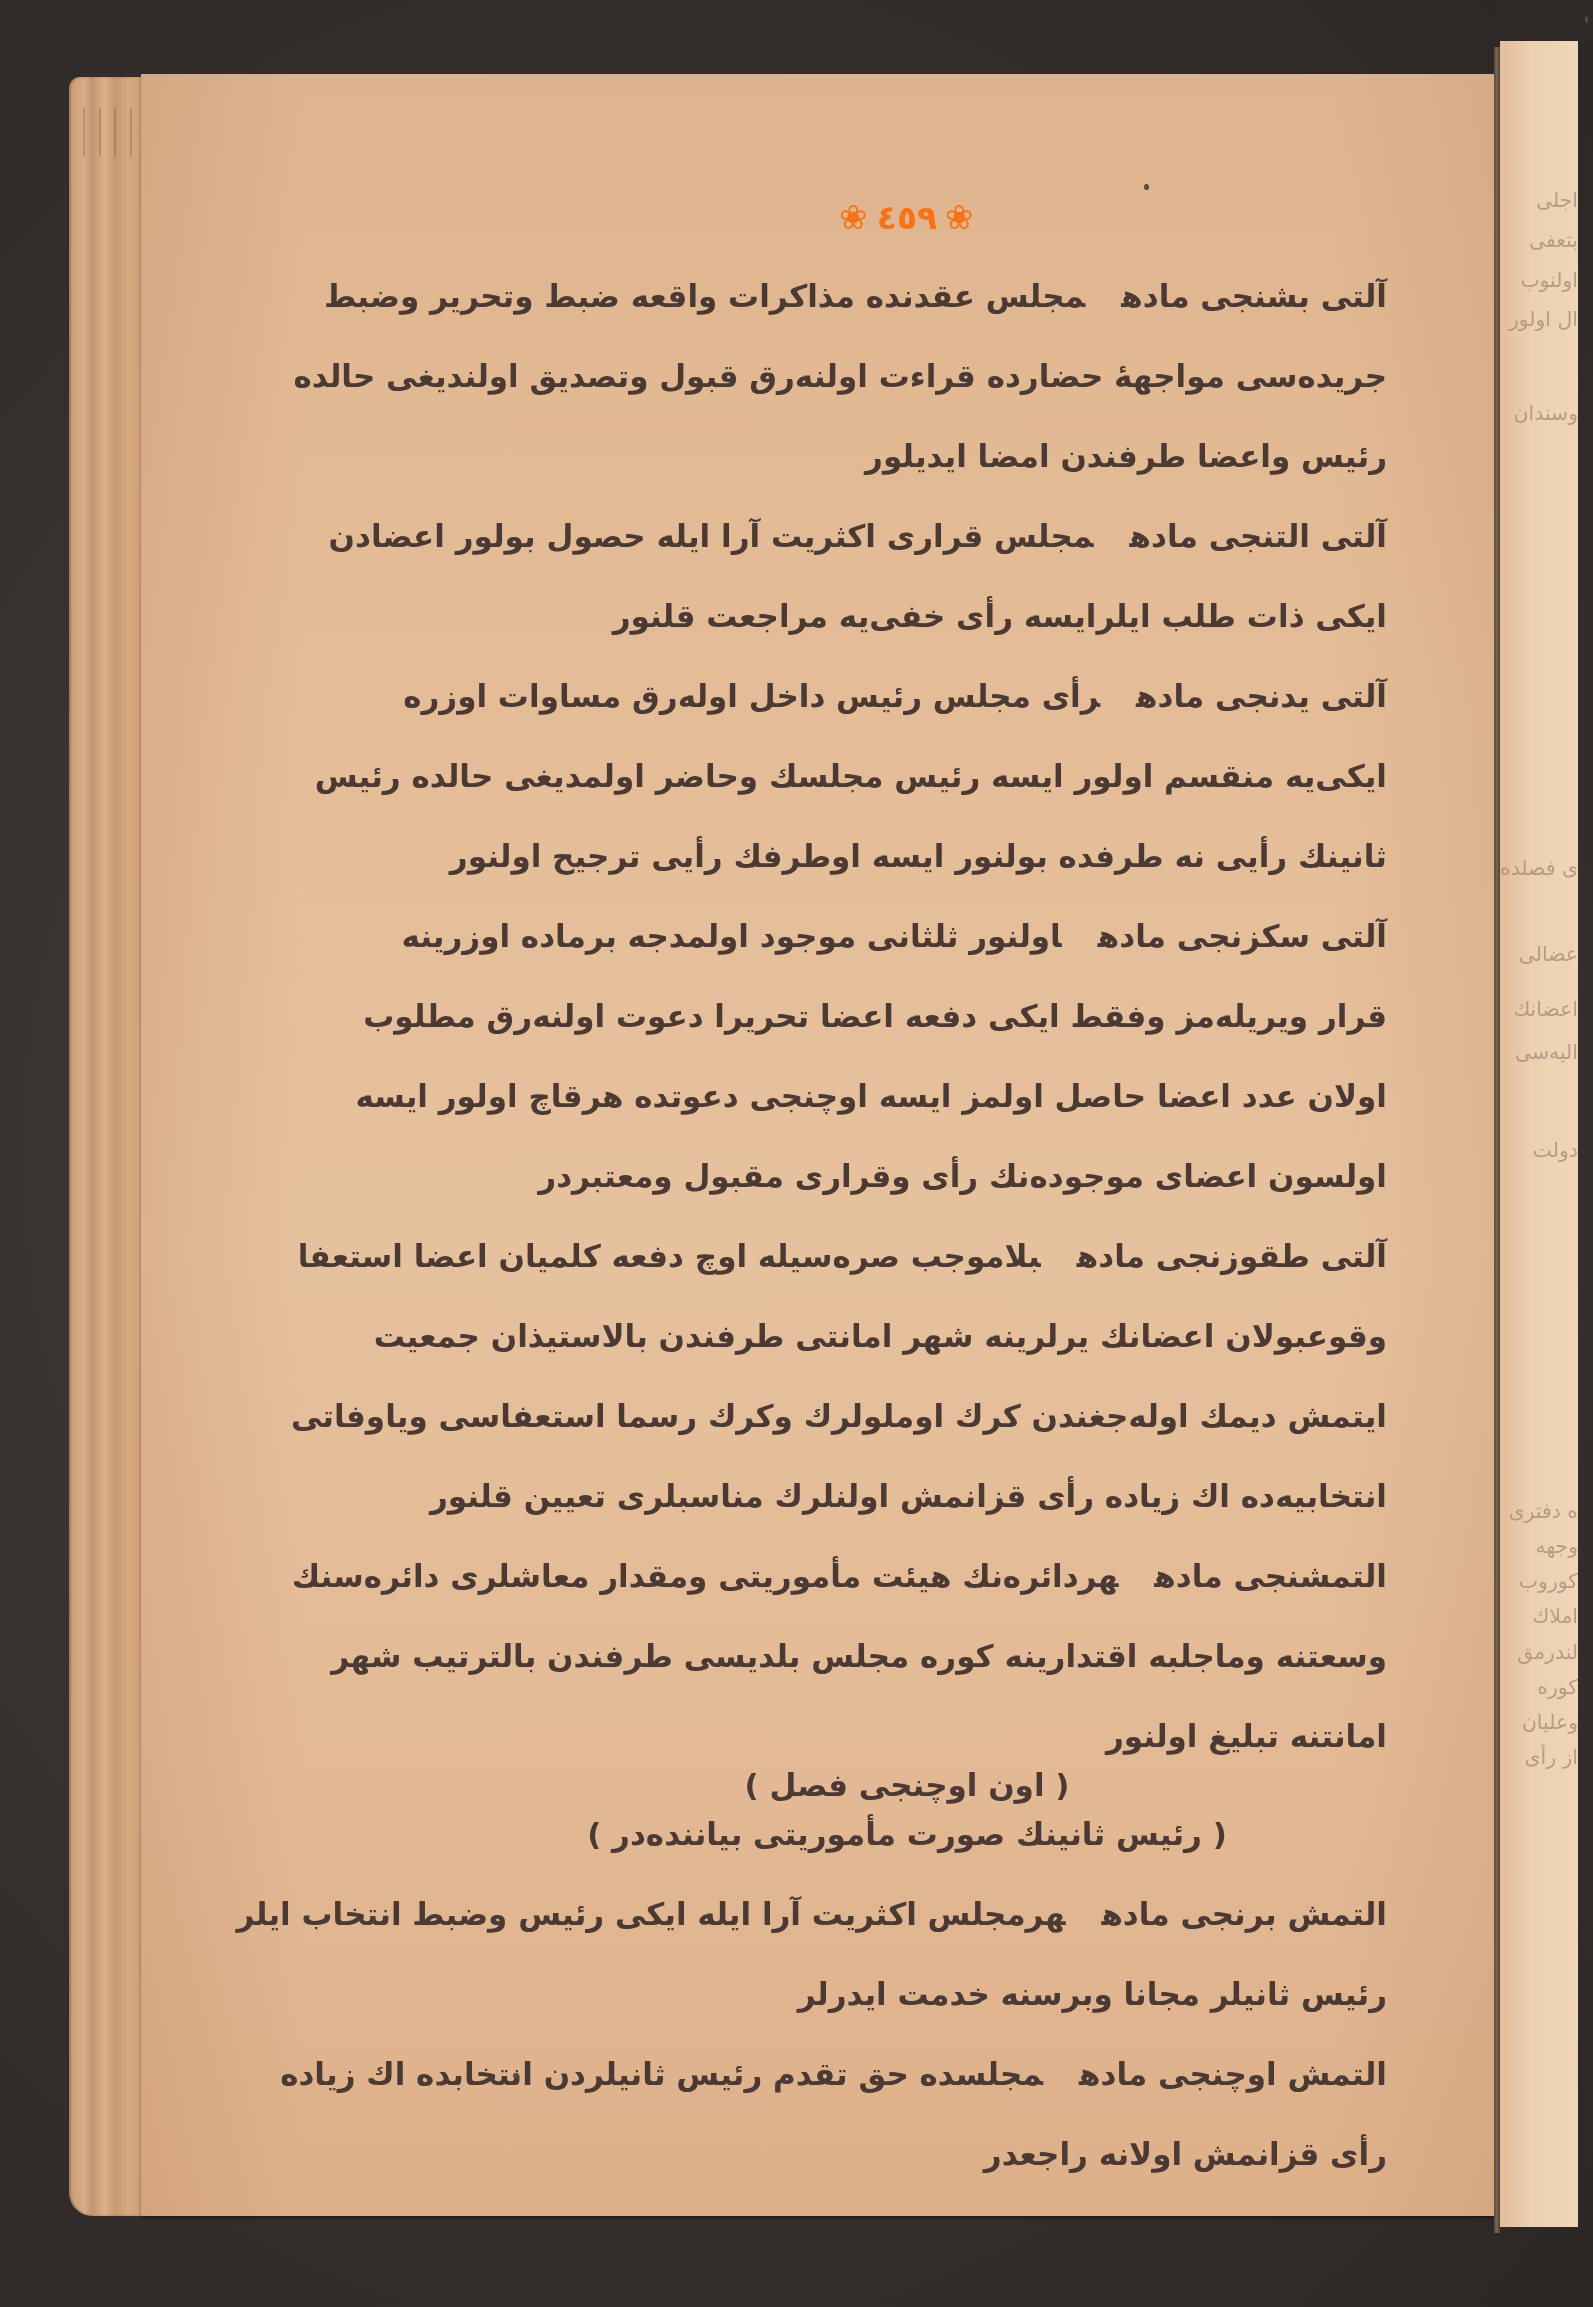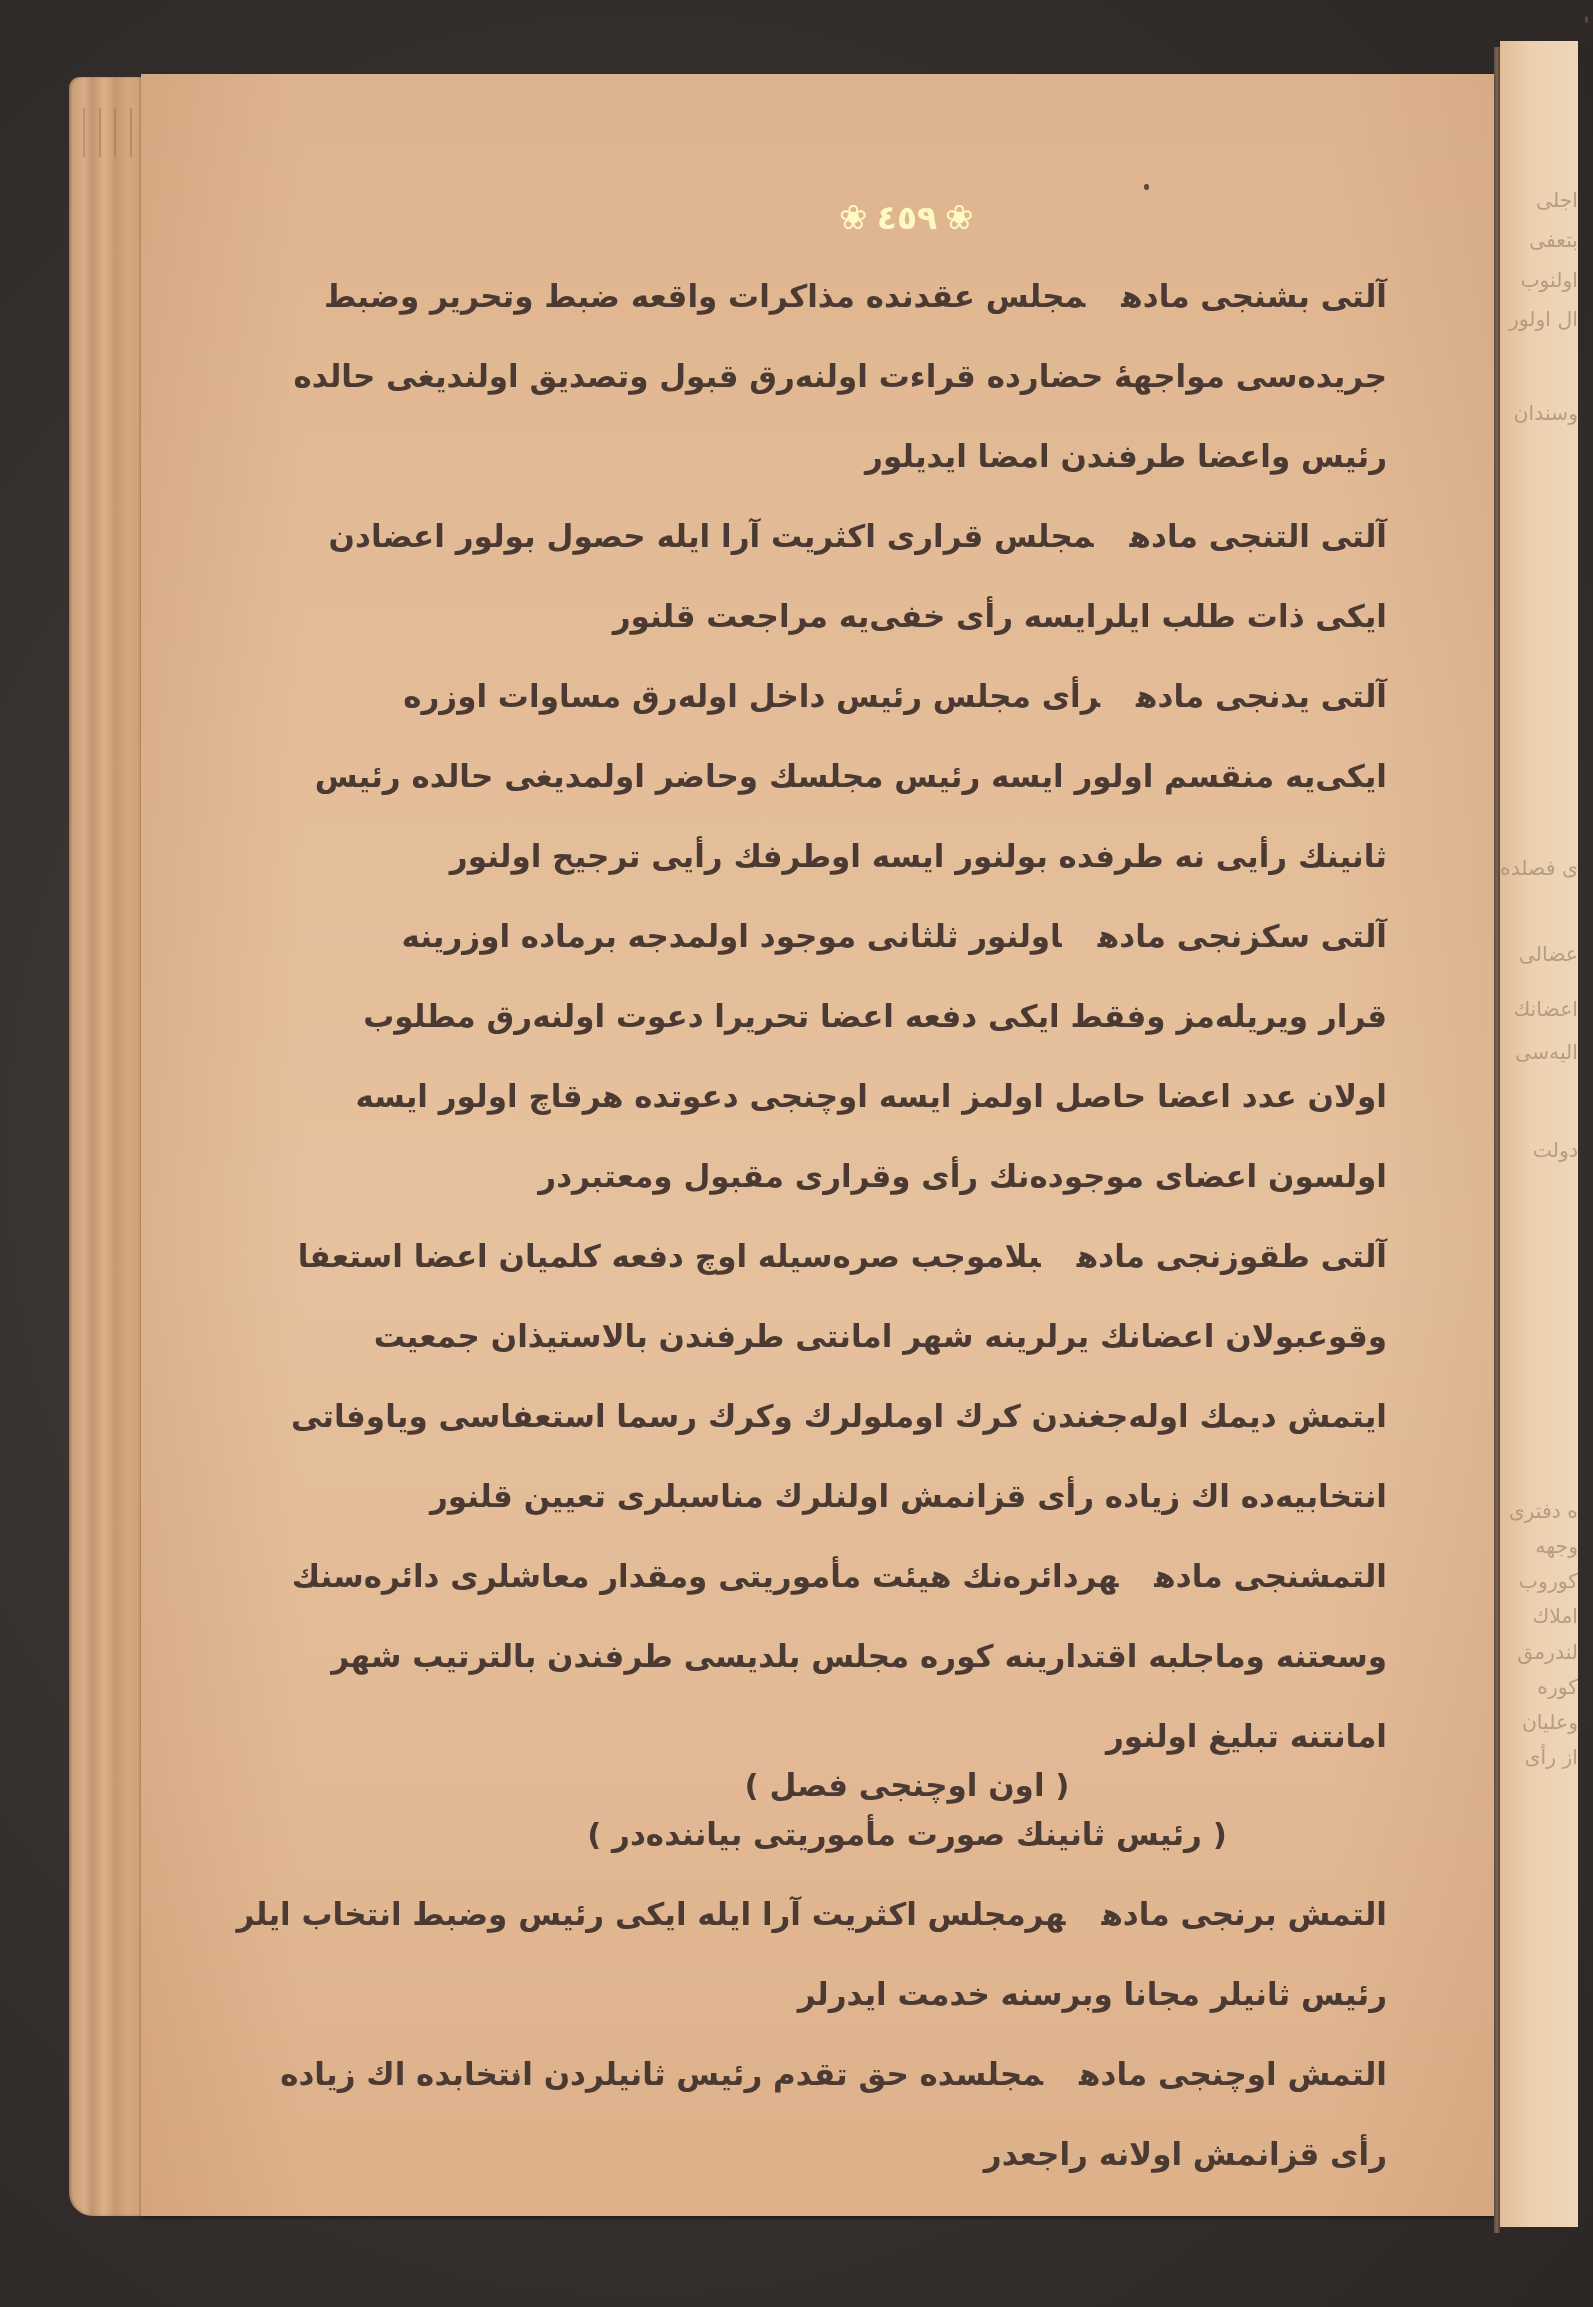--- a/index.html
+++ b/index.html
@@ -50,21 +50,21 @@
   }
   
   .column {
     position: absolute; left: 427px; top: 194px; width: 960px;
     direction: rtl; color: #4a3a33;
     font-family: "DejaVu Sans", sans-serif;
     font-weight: bold;
   }
   .page-number {
     text-align: center; font-size: 33px; line-height: 47px; height: 47px;
-    letter-spacing: 1.6px; color: #fef9c3;
+    letter-spacing: 1.6px; color: #f97316;
   }
   .page-number .orn { font-size: 34px; display: inline-block; margin: 0 7.8px; }
   .line {
     font-size: 31px; line-height: 49px; height: 49px; white-space: nowrap;
     text-align: justify; text-align-last: justify; margin-top: 31px;
   }
   .line.short { text-align-last: right; }
   .line .art { margin-left: 36px; }
   .heading {
     text-align: center; font-size: 31px; line-height: 49px; height: 49px; white-space: nowrap;

